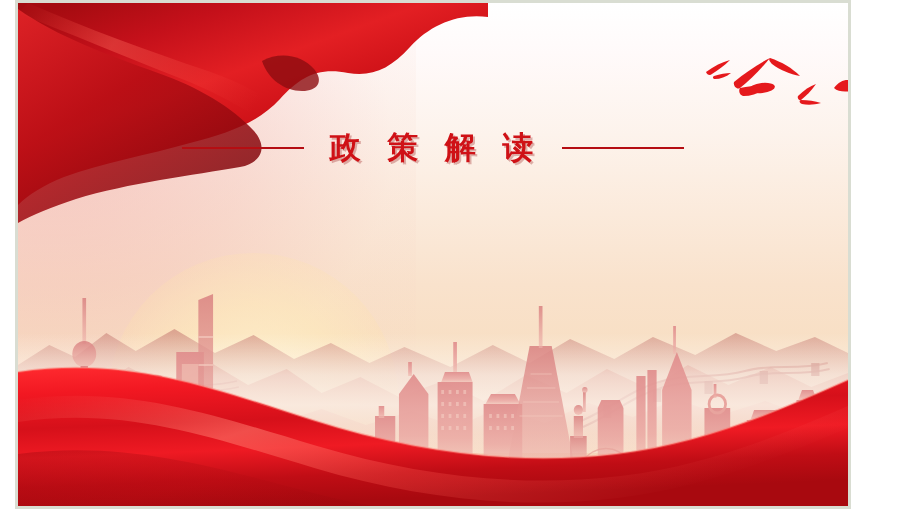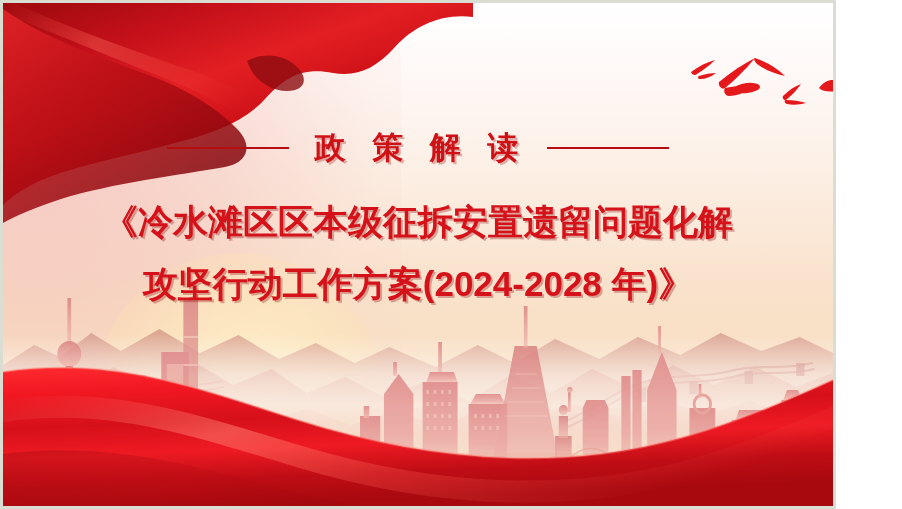--- a/index.html
+++ b/index.html
@@ -13,20 +13,21 @@
   }
 
   .slide {
     position: relative;
     width: 836px;
     height: 509px;
     overflow: hidden;
     box-sizing: border-box;
     border: 3px solid #d9ddd2;
     background: #ffffff;
+    margin-left: 15px;
   }
 
   .canvas {
     position: absolute;
     inset: 0;
     overflow: hidden;
   }
 
   
   .sky {
@@ -475,19 +476,15 @@
         </g>
       </svg>
     </div>
 
     <div class="eyebrow">
       <span class="eyebrow-rule"></span>
       <span class="eyebrow-text">政 策 解 读</span>
       <span class="eyebrow-rule"></span>
     </div>
 
-    <div class="title-block">
-      <div class="title-line">《冷水滩区区本级征拆安置遗留问题化解</div>
-      <div class="title-line">攻坚行动工作方案(2024-2028 年)》</div>
-    </div>
 
   </div>
 </div>
 
 </body></html>

